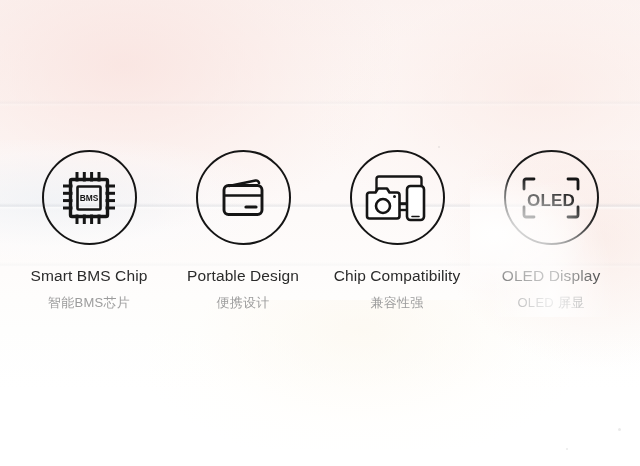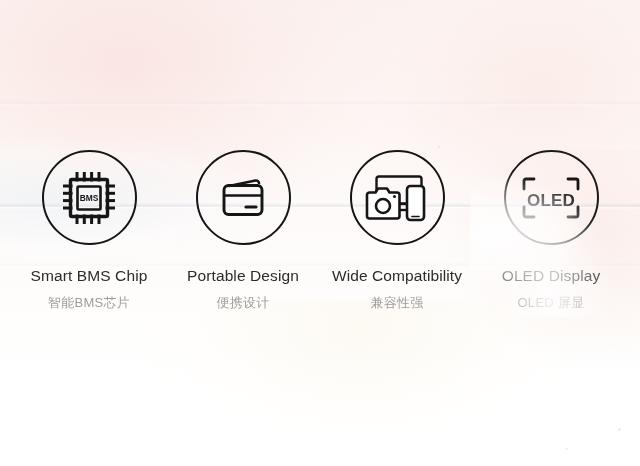--- a/index.html
+++ b/index.html
@@ -214,21 +214,21 @@
           <line x1="26" y1="42" x2="44" y2="42" stroke="#151515" stroke-width="2.4"></line>
 
           <path d="M4.5 24.5 H10.5 L13 20.5 H22 L24.5 24.5 H32 A2.5 2.5 0 0 1 34.5 27 V48 A2.5 2.5 0 0 1 32 50.5 H4.5 A2.5 2.5 0 0 1 2 48 V27 A2.5 2.5 0 0 1 4.5 24.5 Z" fill="#ffffff" stroke="#151515" stroke-width="2.6" stroke-linejoin="round"></path>
           <circle cx="18" cy="38" r="7" fill="none" stroke="#151515" stroke-width="2.6"></circle>
           <circle cx="29.5" cy="28.5" r="1.5" fill="#151515"></circle>
 
           <rect x="42" y="18" width="17" height="34" rx="3.5" fill="#ffffff" stroke="#151515" stroke-width="2.6"></rect>
           <line x1="47" y1="48.5" x2="54" y2="48.5" stroke="#151515" stroke-width="1.6" stroke-linecap="round"></line>
         </svg>
       </div>
-      <div class="label-en">Wide Compatibility</div>
+      <div class="label-en">Chip Compatibility</div>
       <div class="label-zh">兼容性强</div>
     </div>
 
     <div class="feature washed">
       <div class="circle">
         <svg width="62" height="46" viewBox="0 0 62 46">
           <g fill="none" stroke="#151515" stroke-width="2.8" stroke-linecap="round" stroke-linejoin="round">
             <path d="M4 14 V6 A2 2 0 0 1 6 4 H14"></path>
             <path d="M48 4 H56 A2 2 0 0 1 58 6 V14"></path>
             <path d="M58 32 V40 A2 2 0 0 1 56 42 H48"></path>

